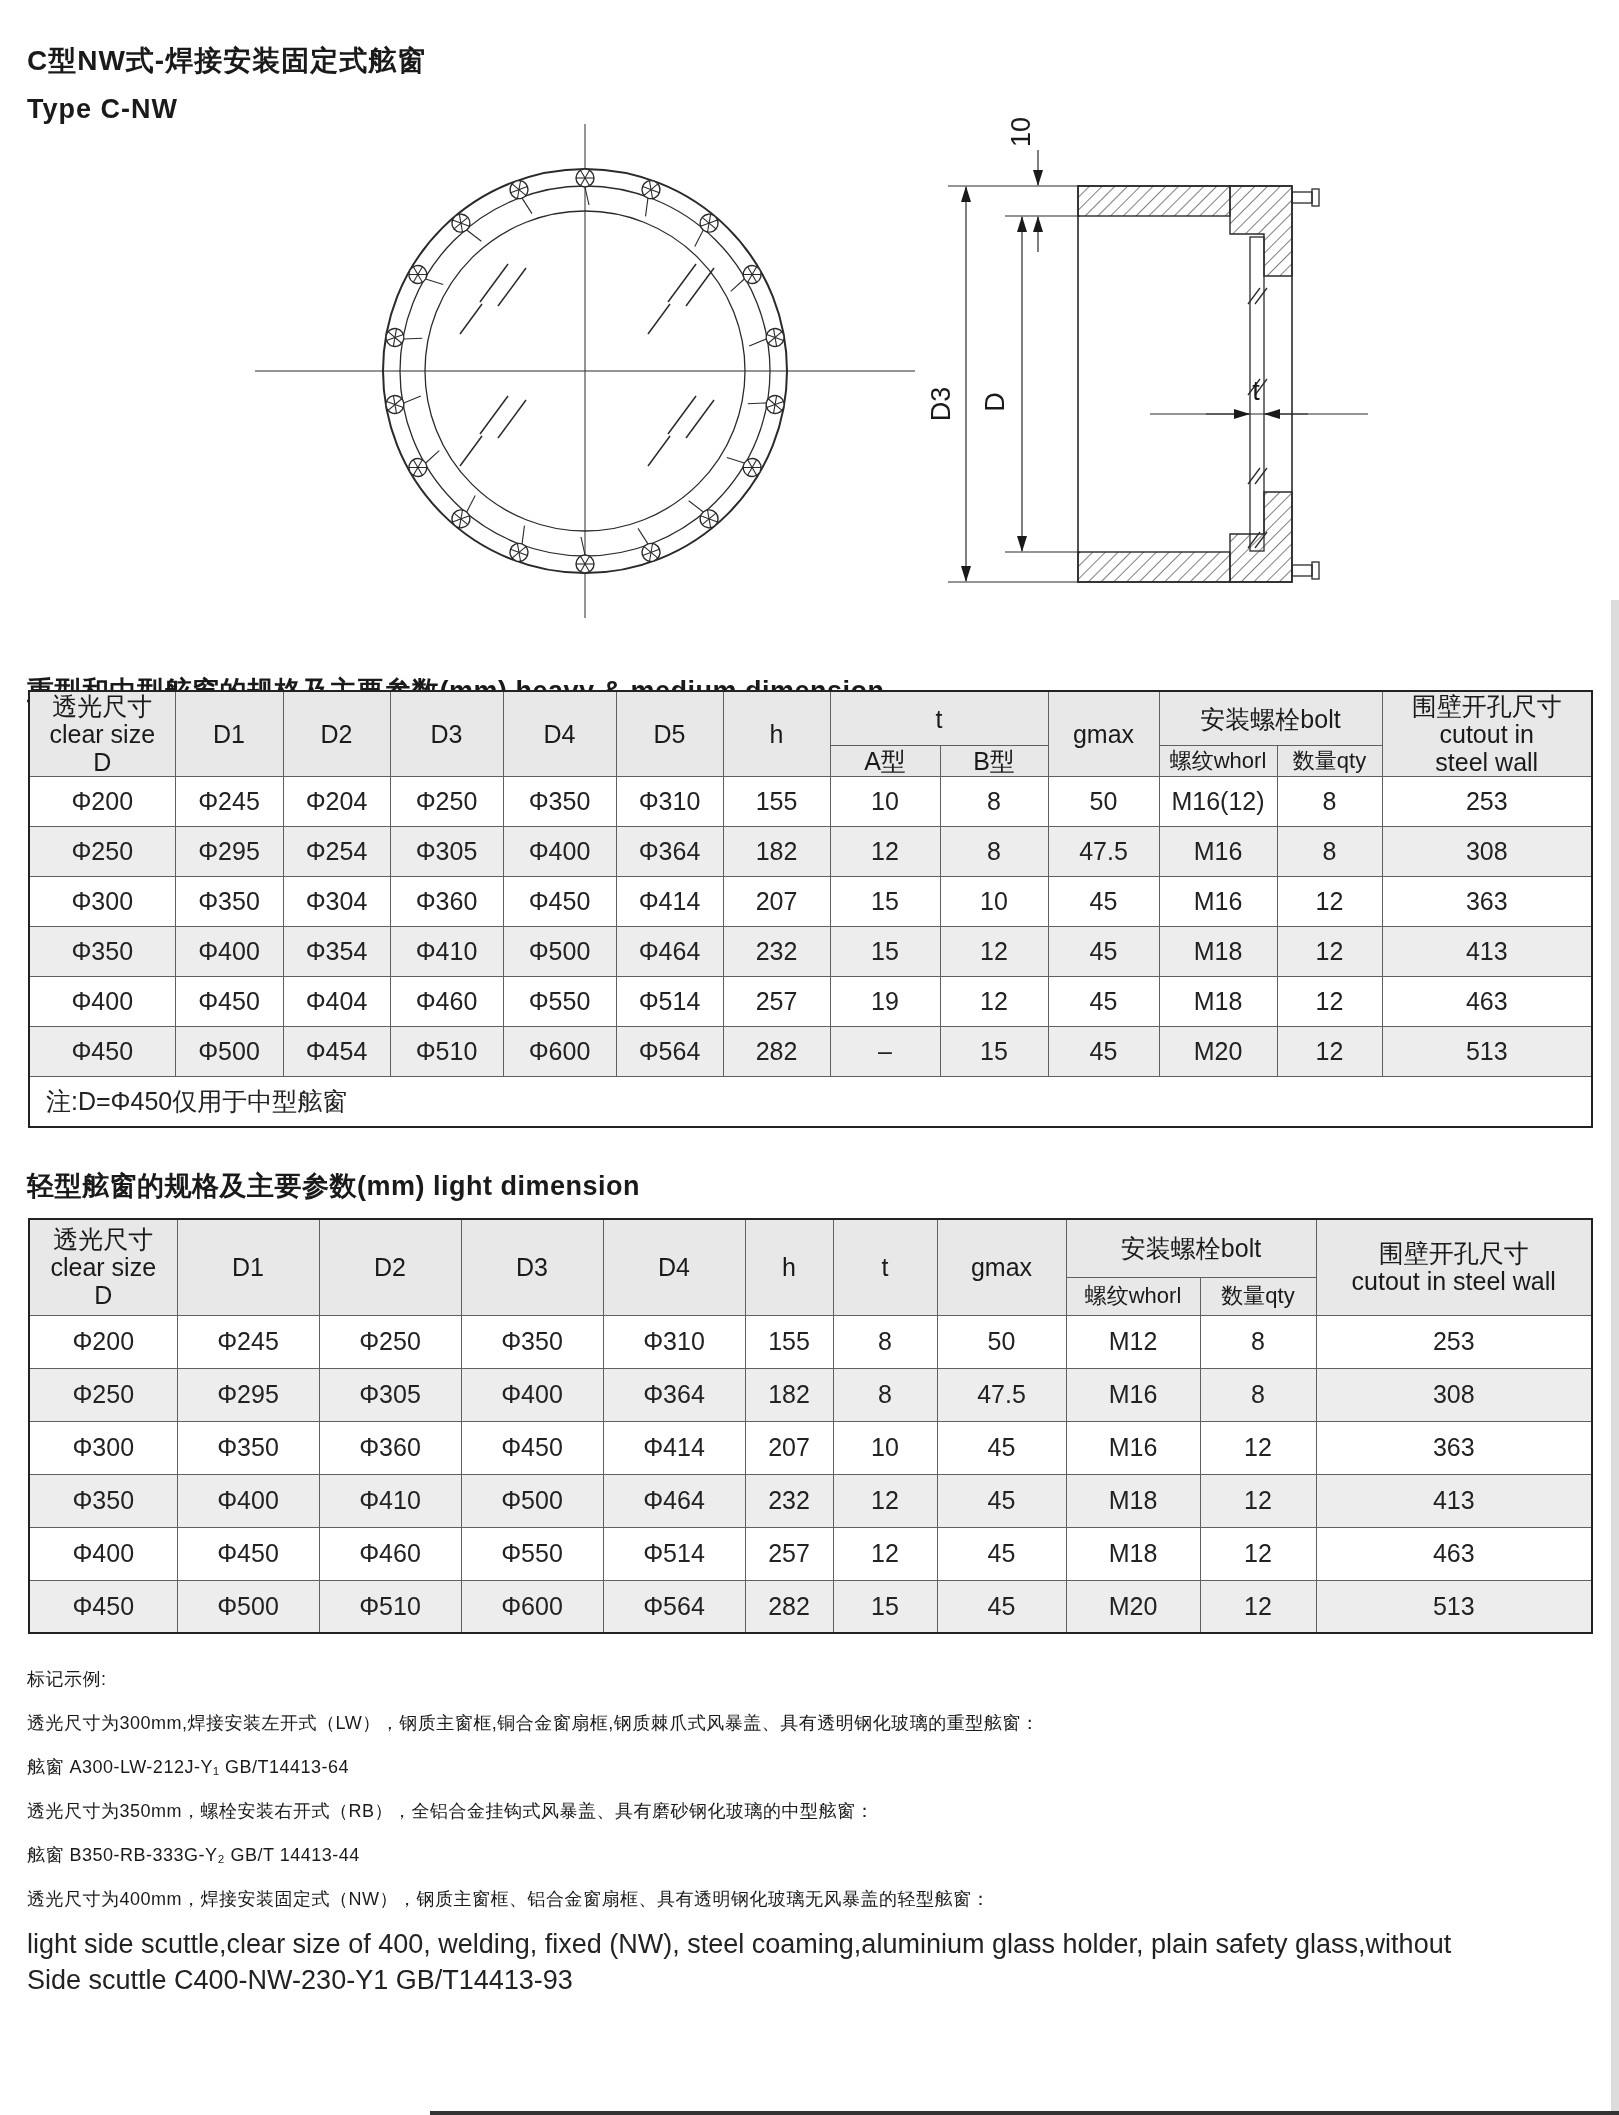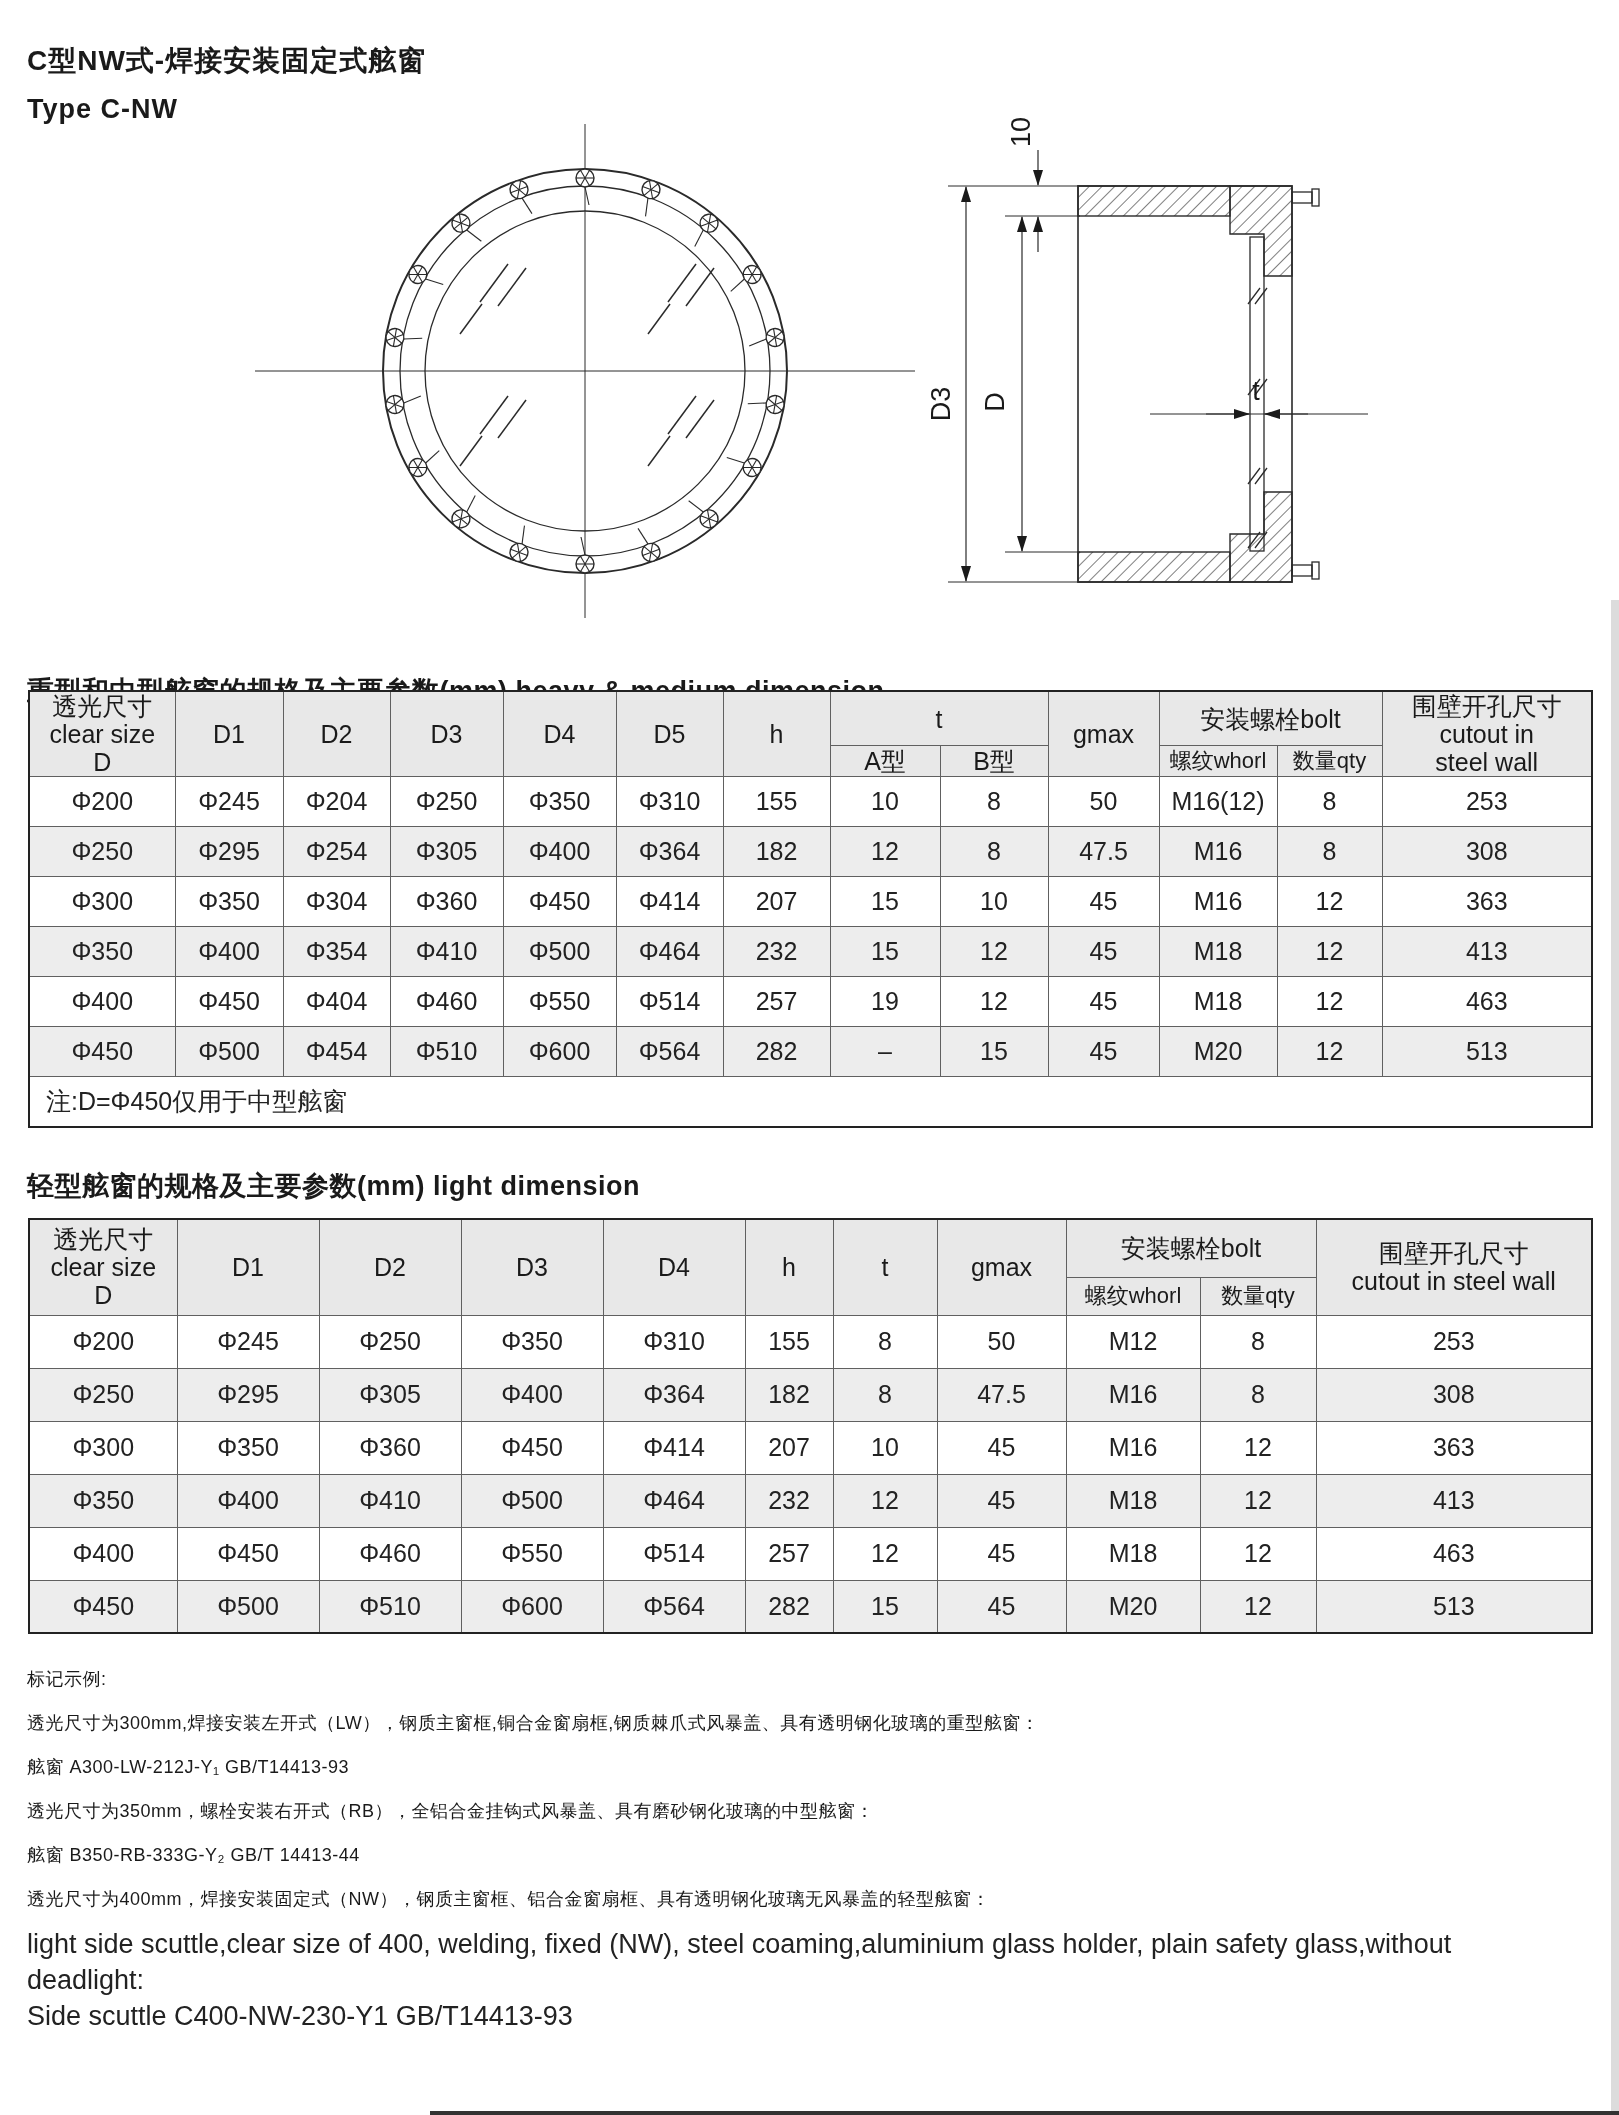--- a/index.html
+++ b/index.html
@@ -424,24 +424,23 @@
           <td>M20</td>
           <td>12</td>
           <td>513</td>
         </tr>
       </tbody>
   </table>
 
   <div class="footer">
     <p>标记示例:</p>
     <p>透光尺寸为300mm,焊接安装左开式（LW），钢质主窗框,铜合金窗扇框,钢质棘爪式风暴盖、具有透明钢化玻璃的重型舷窗：</p>
-    <p>舷窗 A300-LW-212J-Y₁ GB/T14413-93</p>
+    <p>舷窗 A300-LW-212J-Y₁ GB/T14413-64</p>
     <p>透光尺寸为350mm，螺栓安装右开式（RB），全铝合金挂钩式风暴盖、具有磨砂钢化玻璃的中型舷窗：</p>
     <p>舷窗 B350-RB-333G-Y₂ GB/T 14413-44</p>
     <p>透光尺寸为400mm，焊接安装固定式（NW），钢质主窗框、铝合金窗扇框、具有透明钢化玻璃无风暴盖的轻型舷窗：</p>
     <p class="en">light side scuttle,clear size of 400, welding, fixed (NW), steel coaming,aluminium glass holder, plain safety glass,without</p>
-    <p class="en">deadlight:</p>
     <p class="en">Side scuttle C400-NW-230-Y1 GB/T14413-93</p>
   </div>
 
   <div class="edge-strip"></div>
   <div class="bottom-rule"></div>
 </div>
 
 </body></html>

